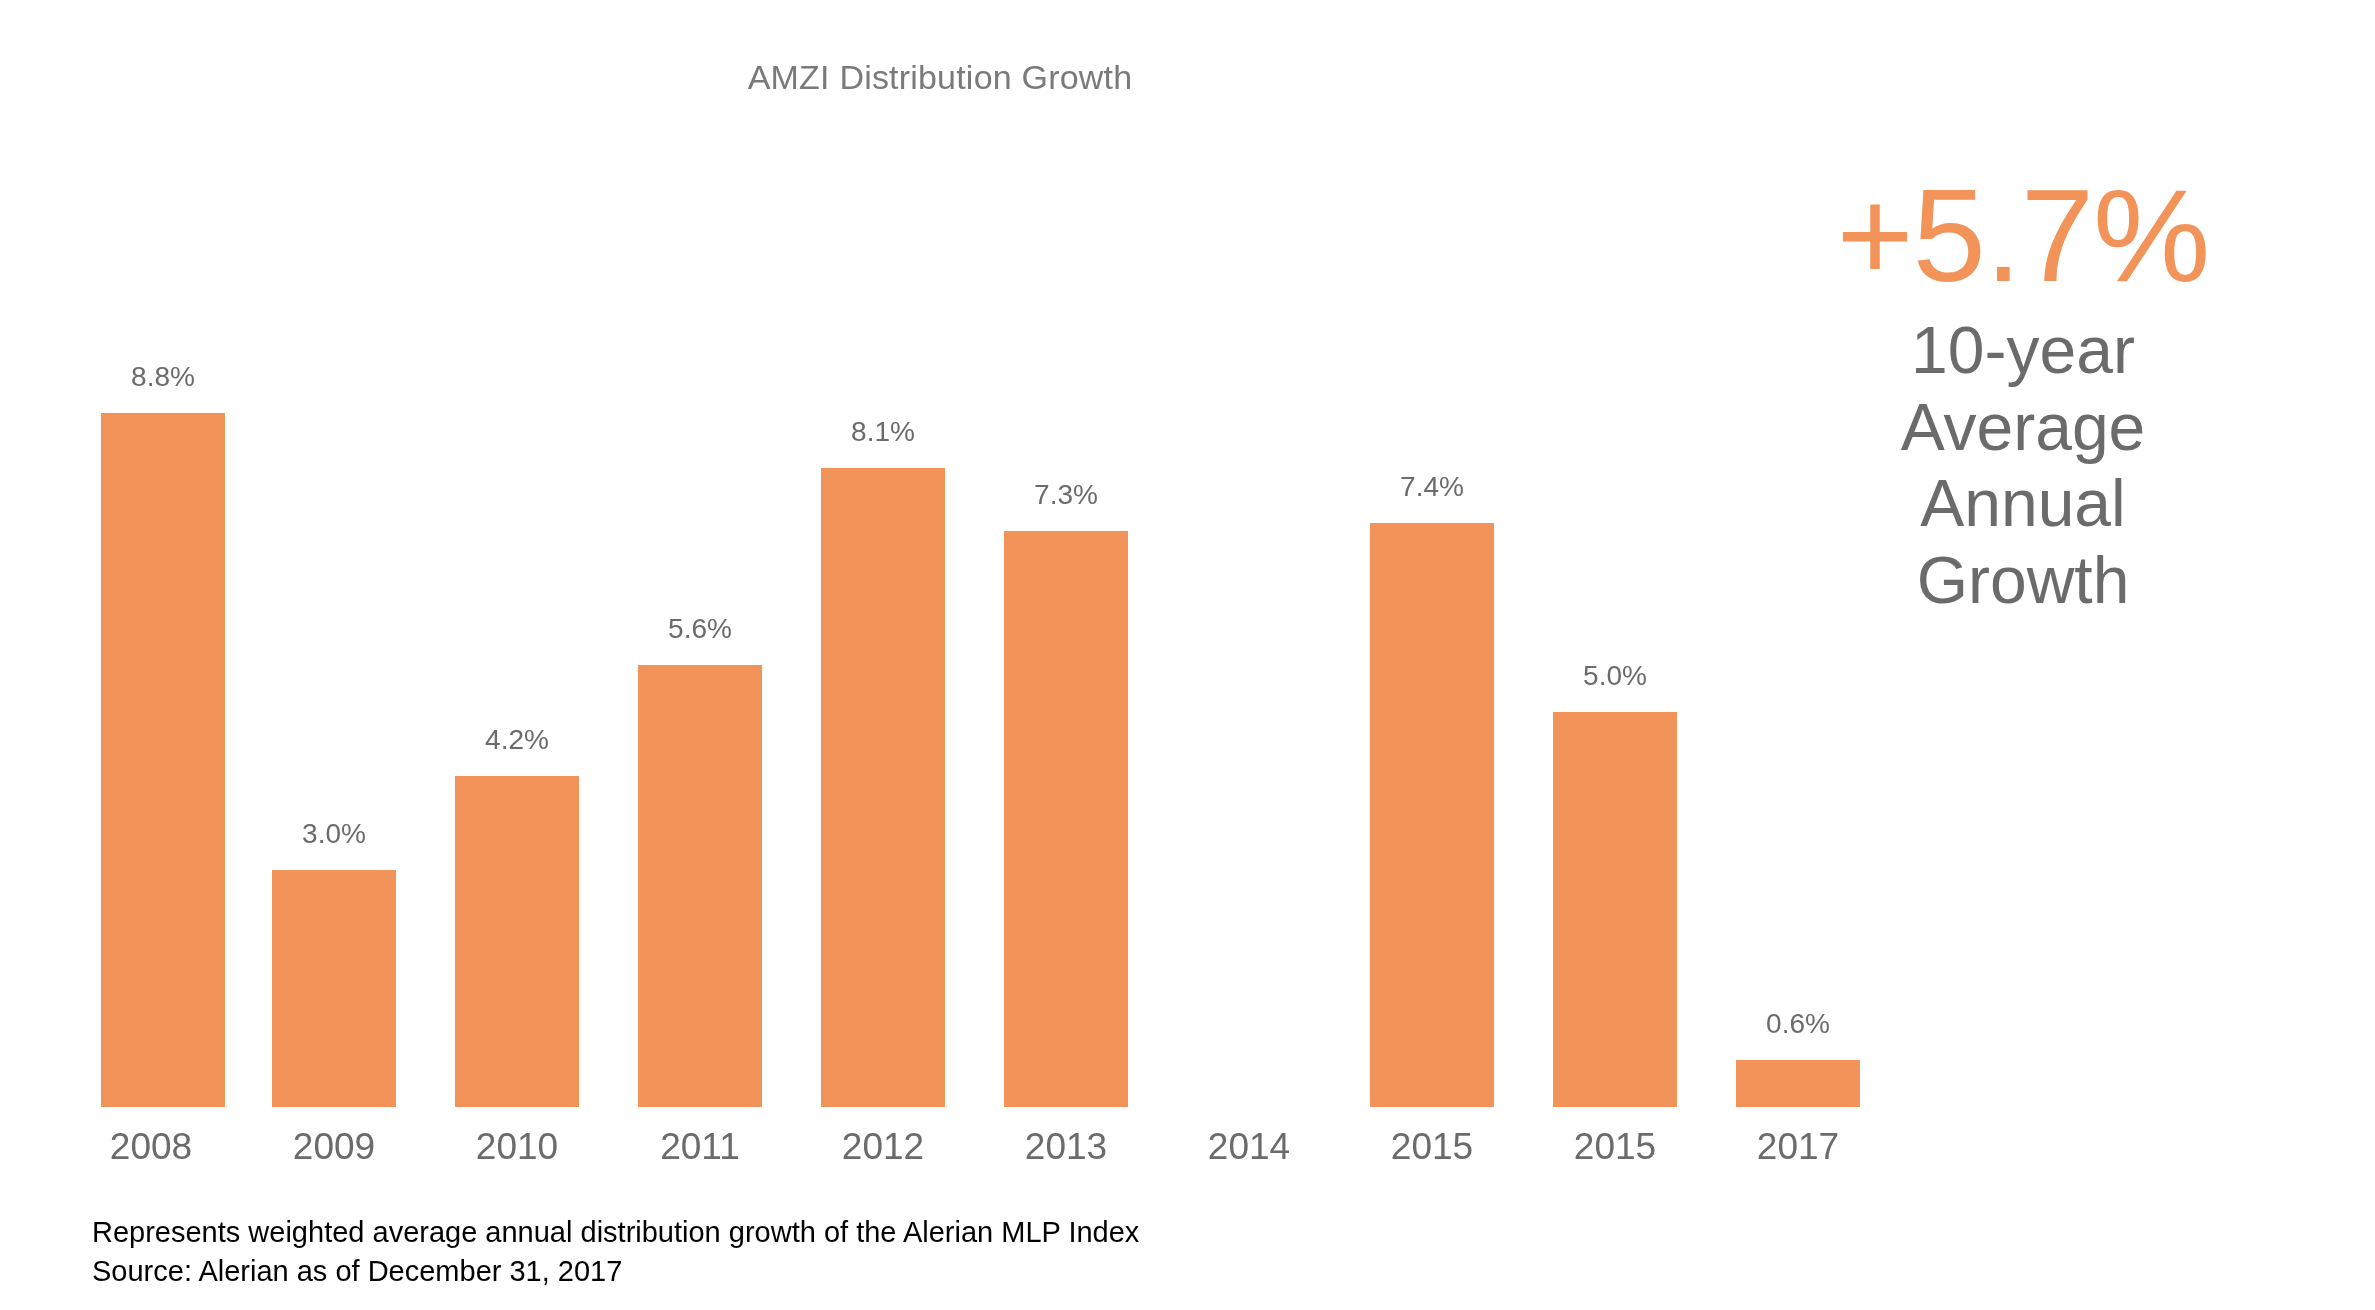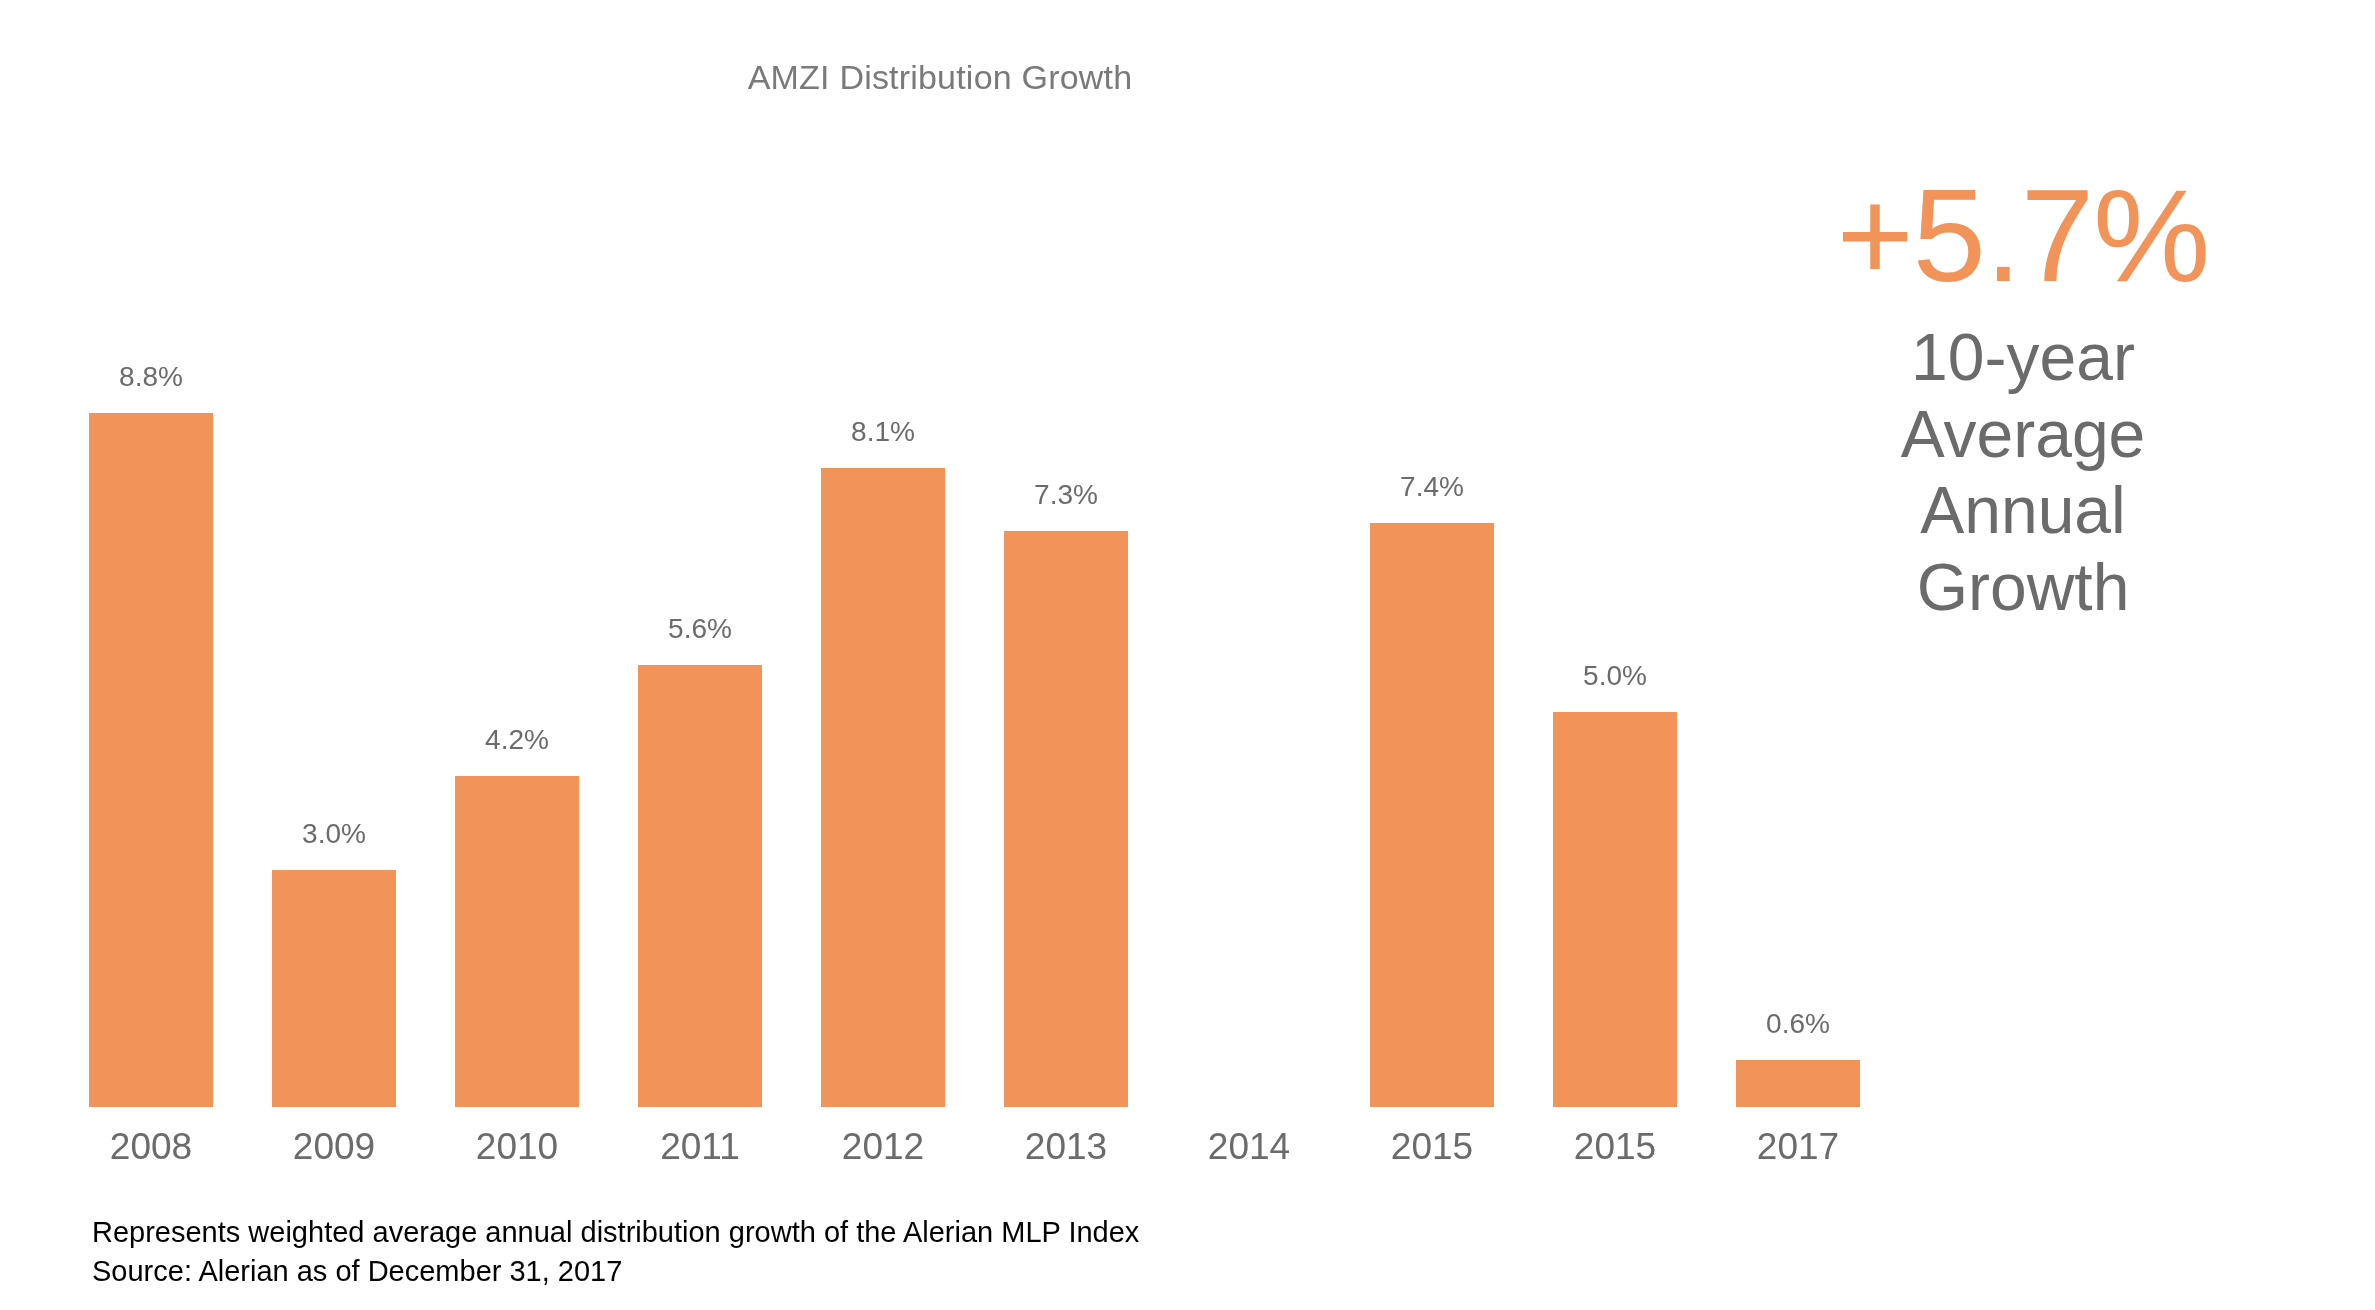--- a/index.html
+++ b/index.html
@@ -112,37 +112,37 @@
   }
   #callout-figure {
     font-size: 132px;
     line-height: 1;
     color: #F2935A;
     font-weight: 400;
     letter-spacing: -1px;
     white-space: nowrap;
   }
   #callout-caption {
-    margin-top: 17px;
+    margin-top: 10px;
     font-size: 66px;
     line-height: 1.16;
     color: #6b6b6b;
     font-weight: 400;
   }
   #callout-caption div { white-space: nowrap; }
 </style>
 </head>
 <body>
 
 <div id="slide">
 
   <div id="chart-title">AMZI Distribution Growth</div>
 
   <div id="plot-area">
-      <div class="bar-slot" style="left: 0px;">
+      <div class="bar-slot" style="left: 12px;">
         <div class="bar-col">
           <div class="bar-value">8.8%</div>
           <div class="bar-rect" style="height: 694px; background: rgb(242, 147, 90);"></div>
         </div>
       </div>
       <div class="bar-slot" style="left: 183px;">
         <div class="bar-col">
           <div class="bar-value">3.0%</div>
           <div class="bar-rect" style="height: 237px; background: rgb(242, 147, 90);"></div>
         </div>

